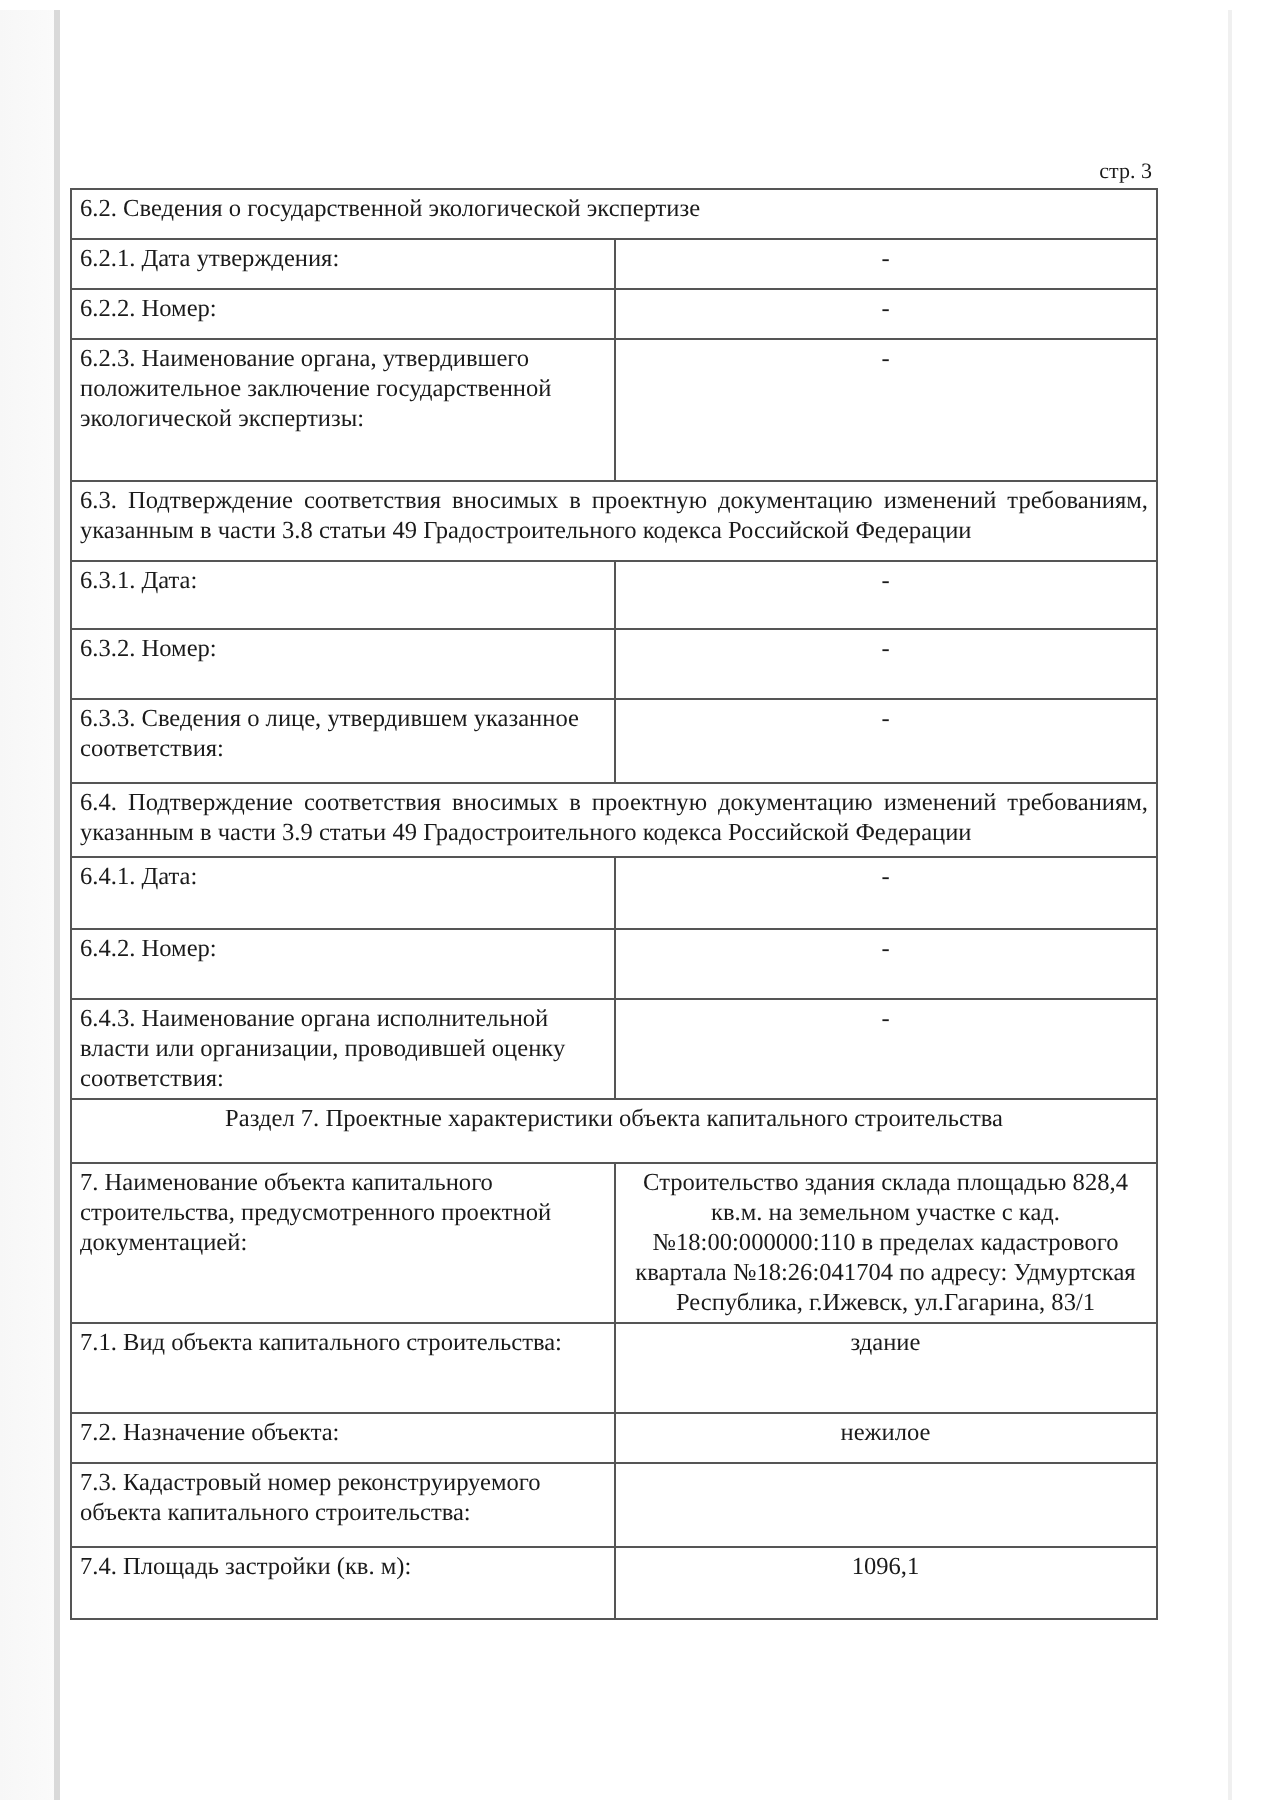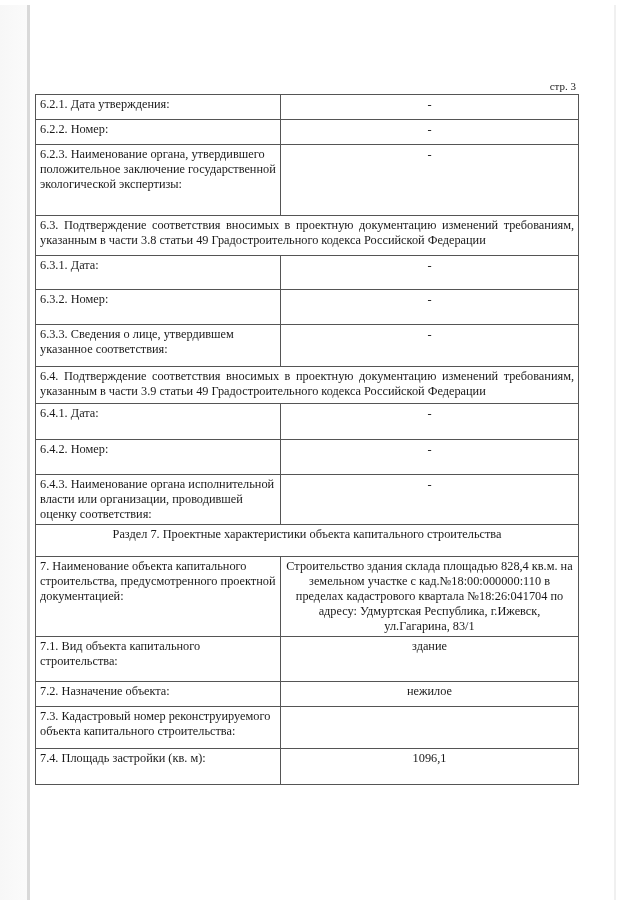--- a/index.html
+++ b/index.html
@@ -70,20 +70,23 @@
 
 <div class="left-shadow"></div>
 <div class="left-edge"></div>
 <div class="right-edge"></div>
 
 <div class="page-number">стр. 3</div>
 
 <table class="doc">
 
   <tbody>
+      <tr style="height:25px;">
+    <td colspan="2" class="full middle">6.2. Сведения о государственной экологической экспертизе</td>
+  </tr>
   <tr style="height:25px;">
     <td class="label middle">6.2.1. Дата утверждения:</td>
     <td class="value middle">-</td>
   </tr>
   <tr style="height:25px;">
     <td class="label middle">6.2.2. Номер:</td>
     <td class="value middle">-</td>
   </tr>
   <tr style="height:71px;">
     <td class="label">6.2.3. Наименование органа, утвердившего положительное заключение государственной экологической экспертизы:</td>

